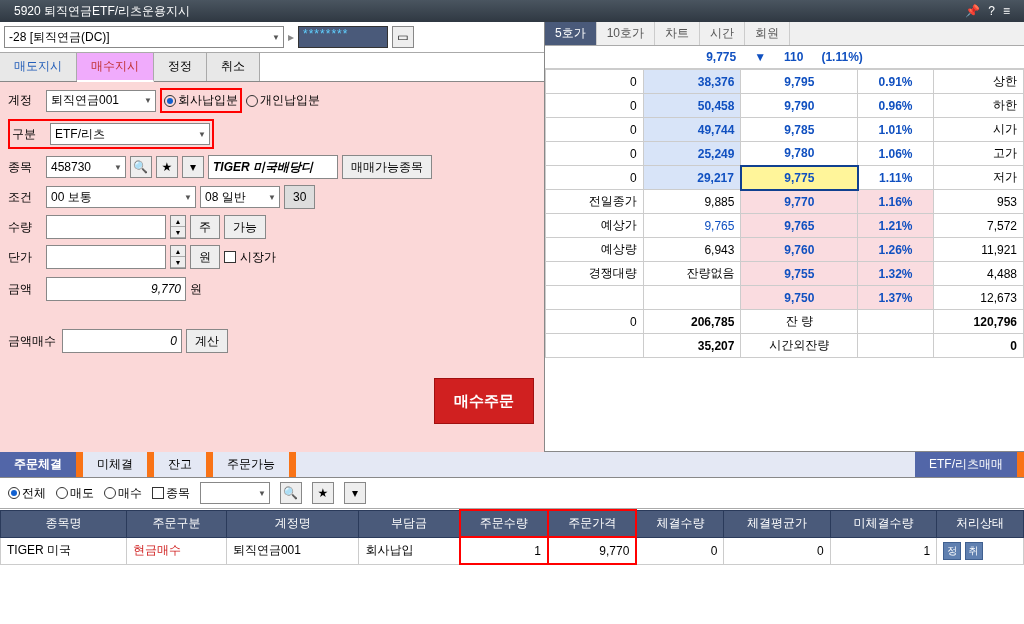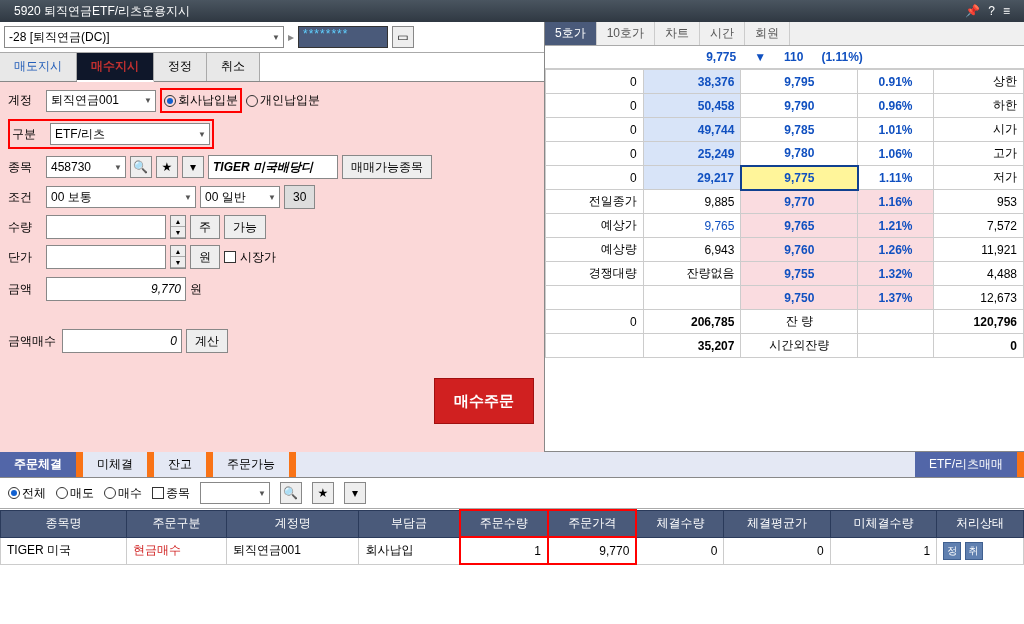--- a/index.html
+++ b/index.html
@@ -9,21 +9,21 @@
 .titlebar-icons { display: flex; gap: 8px; font-size: 13px; }
 .main { display: flex; height: 430px; border-bottom: 1px solid #888; }
 .left-panel { width: 545px; border-right: 1px solid #888; }
 .top-selector { display: flex; align-items: center; gap: 4px; padding: 4px; border-bottom: 1px solid #aaa; }
 .combo { border: 1px solid #888; background: #fff; height: 22px; padding: 0 18px 0 4px; position: relative; display: inline-flex; align-items: center; }
 .combo::after { content: "▼"; position: absolute; right: 3px; font-size: 8px; color: #555; }
 .pw-field { background: #4a5a7a; color: #5fd0ff; border: 1px solid #333; height: 22px; width: 90px; padding: 0 4px; letter-spacing: 1px; }
 .icon-btn { width: 22px; height: 22px; border: 1px solid #888; background: #eee; display: inline-flex; align-items: center; justify-content: center; }
 .tabs { display: flex; border-bottom: 1px solid #888; }
 .tab { padding: 5px 14px; background: #e8e8e8; border-right: 1px solid #aaa; cursor: pointer; }
-.tab.active { background: #0f172a; color: #c03030; font-weight: bold; border-bottom: 2px solid #fff; margin-bottom: -1px; }
+.tab.active { background: #f0abfc; color: #c03030; font-weight: normal; border-bottom: 2px solid #fff; margin-bottom: -1px; }
 .tab.sell { color: #225db8; }
 .form-area { background: #fbd8d8; padding: 6px 8px; height: 370px; position: relative; }
 .form-row { display: flex; align-items: center; margin-bottom: 6px; gap: 4px; }
 .form-label { width: 34px; text-align: left; }
 .input { border: 1px solid #888; background: #fff; height: 24px; padding: 0 4px; display: inline-flex; align-items: center; font-style: italic; }
 .input.right { justify-content: flex-end; }
 .redbox { border: 2px solid #f00; padding: 2px; }
 .radio-group { display: flex; align-items: center; gap: 6px; }
 .radio-item { display: flex; align-items: center; gap: 2px; }
 .radio-circle { width: 12px; height: 12px; border: 1px solid #333; border-radius: 50%; display: inline-flex; align-items: center; justify-content: center; }
@@ -113,21 +113,21 @@
         <div class="combo" style="width:80px">458730</div>
         <div class="icon-btn">🔍</div>
         <div class="icon-btn">★</div>
         <div class="icon-btn">▾</div>
         <div class="input" style="width:130px;font-weight:bold">TIGER 미국배당디</div>
         <div class="btn">매매가능종목</div>
       </div>
       <div class="form-row">
         <span class="form-label">조건</span>
         <div class="combo" style="width:150px">00 보통</div>
-        <div class="combo" style="width:80px">00 일반</div>
+        <div class="combo" style="width:80px">08 일반</div>
         <div class="btn" style="background:#ddd">30</div>
       </div>
       <div class="form-row">
         <span class="form-label">수량</span>
         <div class="input right" style="width:120px"></div>
         <div class="spinner">
             <span>▲</span>
             <span>▼</span>
           </div>
         <div class="btn">주</div>

